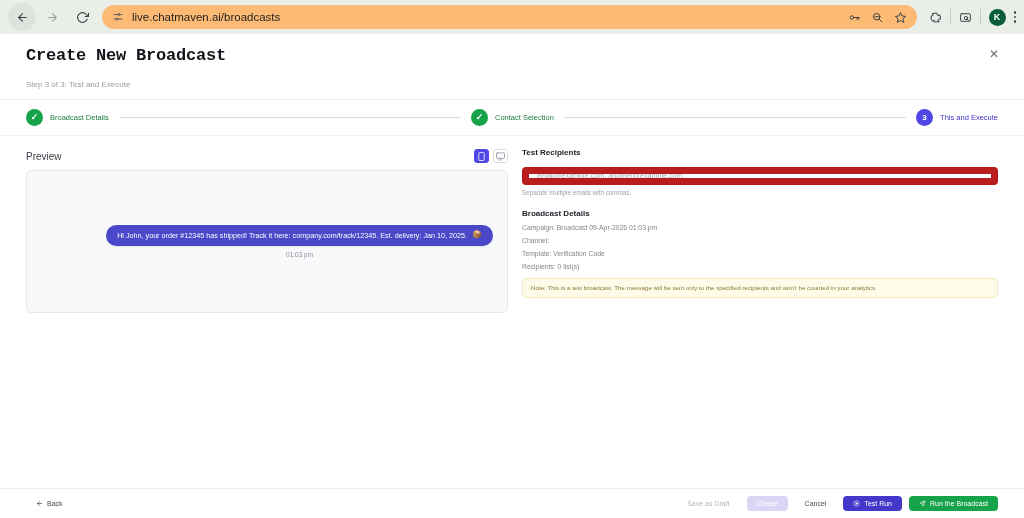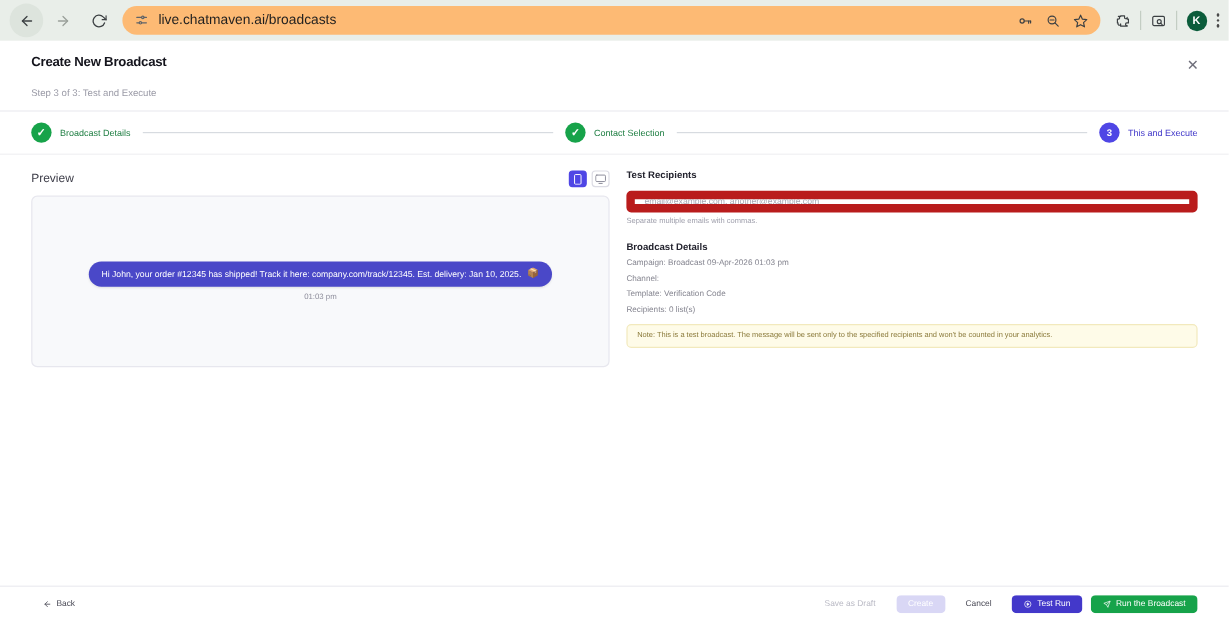--- a/index.html
+++ b/index.html
@@ -65,24 +65,25 @@
     position: relative;
     display: flex;
     flex-direction: column;
   }
   .page-header {
     padding: 12px 24px 10px 26px;
     border-bottom: 1px solid #ececf0;
     position: relative;
   }
   .page-title {
-    font-size: 11px;
+    font-size: 17px;
     font-weight: 700;
     color: #14141c;
     letter-spacing: -0.2px;
+    font-family: Liberation Mono, monospace;
   }
   .page-sub {
     font-size: 8px;
     color: #9a9aa6;
     margin-top: 15px;
   }
   .close-x {
     position: absolute;
     right: 22px; top: 12px;
     width: 16px; height: 16px;
@@ -146,21 +147,21 @@
   }
   .view-btn.active { background: #4f46e5; border-color: #4f46e5; }
 
   .preview-box {
     border: 1px solid #e7e7ee;
     border-radius: 5px;
     background: #f8f9fb;
     height: 143px;
     display: flex;
     flex-direction: column;
-    align-items: center;
+    align-items: flex-end;
     justify-content: center;
     padding: 10px 14px;
   }
   .bubble-wrap { display: flex; flex-direction: column; align-items: center; }
   .bubble {
     background: #4a48c8;
     color: #fff;
     border-radius: 11px;
     padding: 5px 11px;
     font-size: 7.2px;

